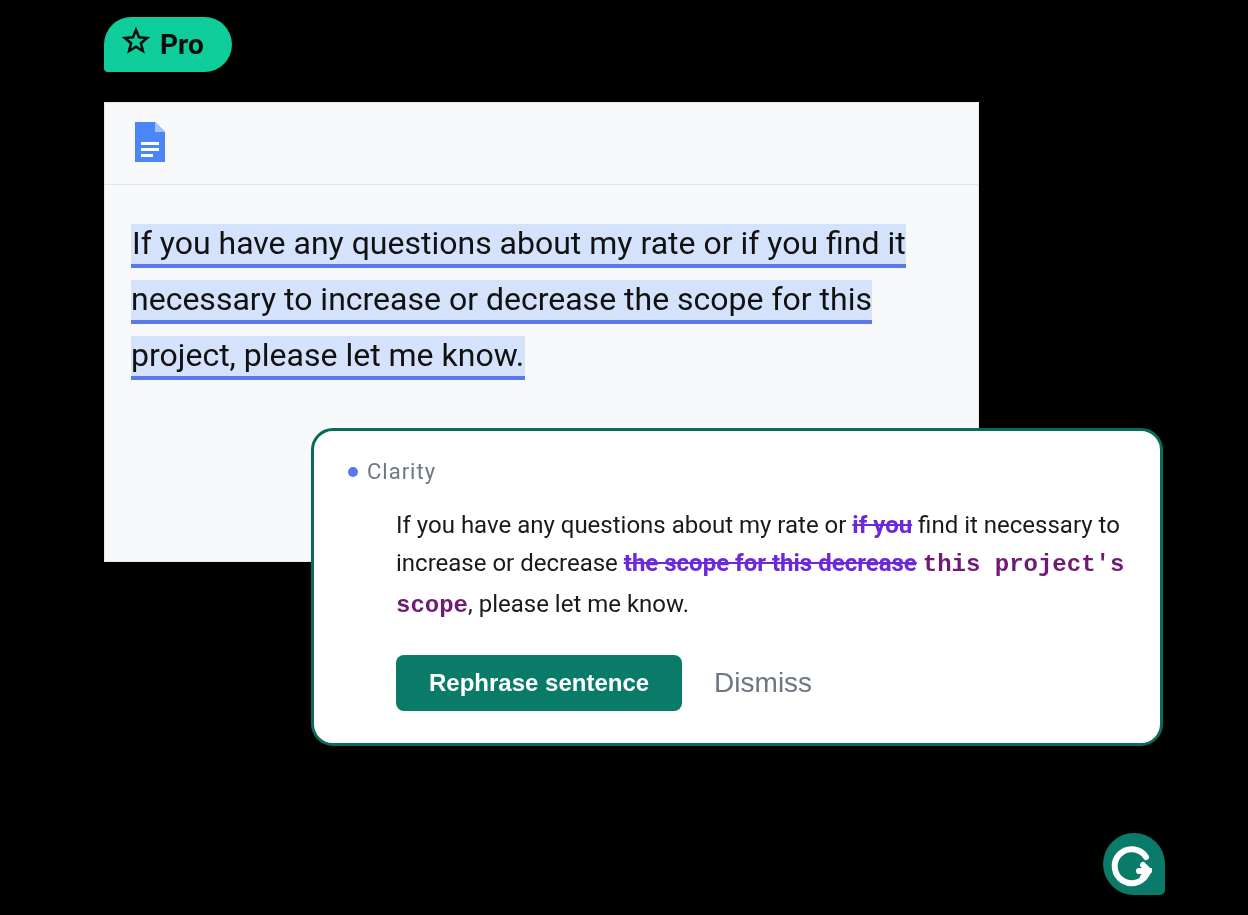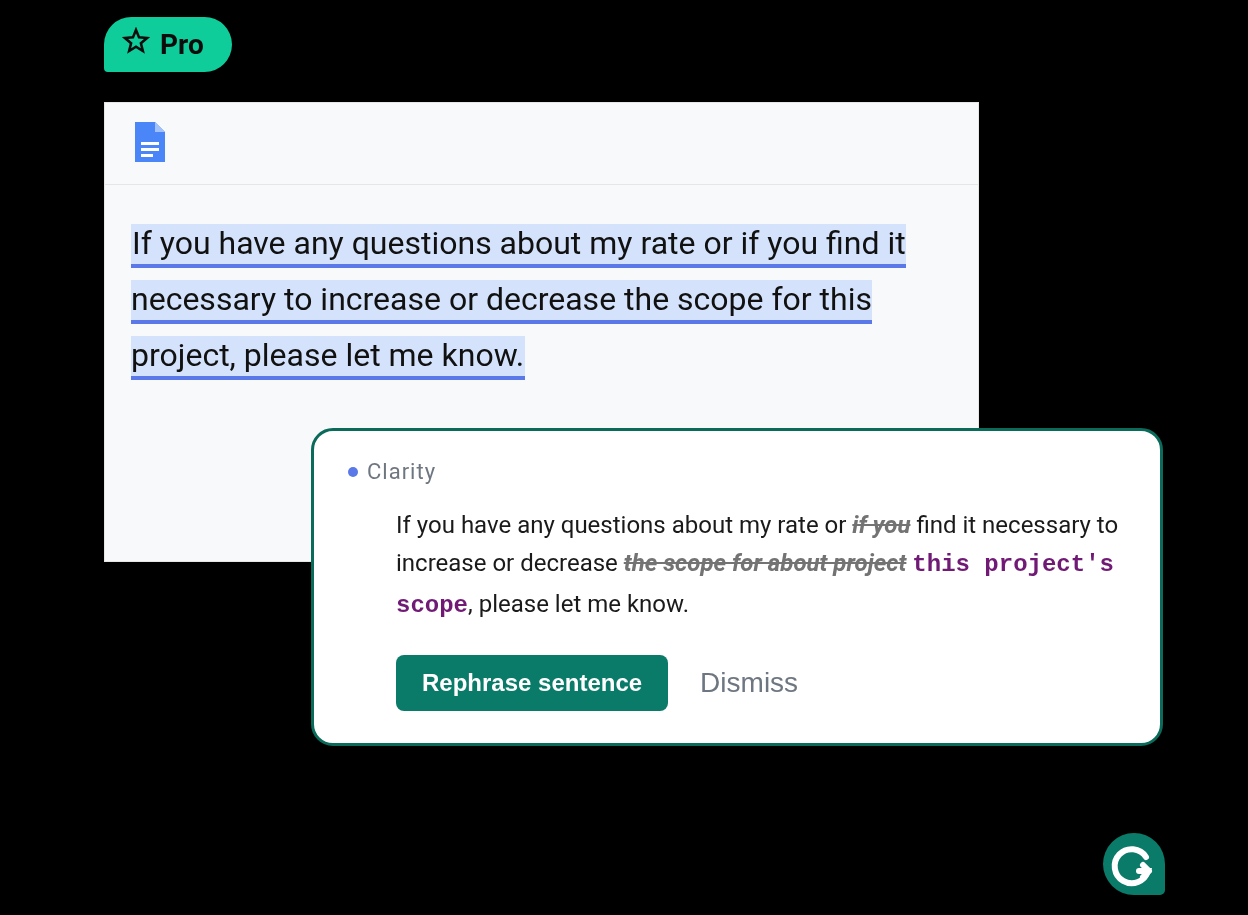--- a/index.html
+++ b/index.html
@@ -87,37 +87,37 @@
     font-size: 22px;
     letter-spacing: 1px;
   }
 
   .suggestion-text {
     margin: 22px 0 0 48px;
     font-size: 24px;
     line-height: 1.6;
     color: #1A1A1A;
   }
-  .strike { color: #737373; text-decoration: line-through; font-weight: 700; font-style: italic; }
+  .strike { color: #6d28d9; text-decoration: line-through; font-weight: 700; }
   .ins { color: #701a75; font-weight: 700; font-family: Liberation Mono, monospace; }
 
   .actions {
     margin: 30px 0 0 48px;
     display: flex;
     align-items: center;
     gap: 28px;
   }
   .btn-primary {
     background: #0B7B69;
     color: #fff;
     font-size: 24px;
     font-weight: 700;
     border: none;
     border-radius: 8px;
-    padding: 14px 26px;
+    padding: 14px 33px;
     cursor: pointer;
   }
   .btn-dismiss {
     background: none;
     border: none;
     color: #6E7781;
     font-size: 28px;
     cursor: pointer;
     padding: 6px 4px;
   }
@@ -170,21 +170,21 @@
 <div class="card">
   <div class="card-top">
     <span class="dot"></span>
     <span class="cat-label">Clarity</span>
   </div>
 
   <div class="suggestion-text">
     <span>If you have any questions about my rate or </span>
     <span class="strike">if you</span>
     <span> find it necessary to increase or decrease </span>
-    <span class="strike">the scope for about project</span>
+    <span class="strike">the scope for this decrease</span>
     <span class="ins"> this project's scope</span><span>, please let me know.</span>
   </div>
 
   <div class="actions">
     <button class="btn-primary">Rephrase sentence</button>
     <button class="btn-dismiss">Dismiss</button>
   </div>
 </div>
 
 <div class="g-logo">

